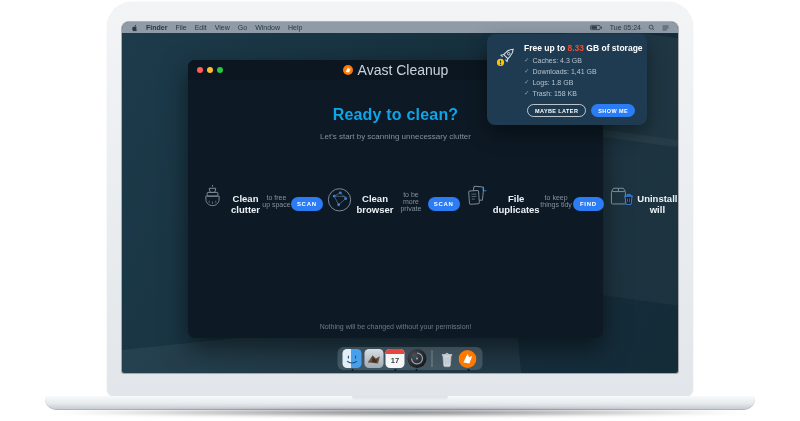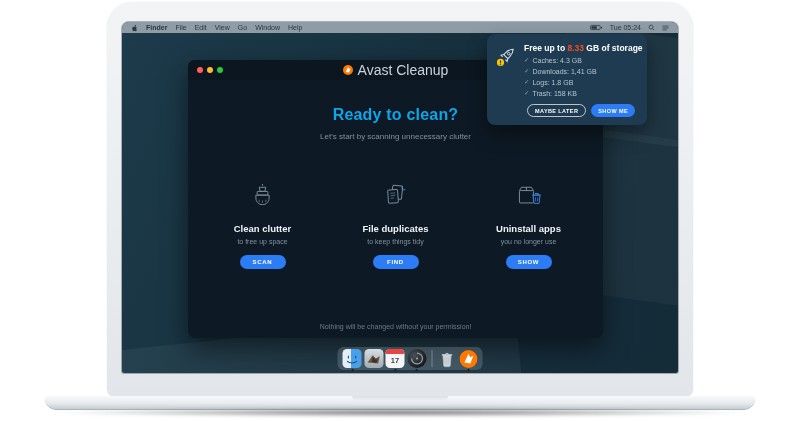--- a/index.html
+++ b/index.html
@@ -42,21 +42,21 @@
     background:#0d1924;border-radius:7px;box-shadow:0 10px 26px rgba(0,0,0,.5);}
   .titlebar{position:relative;height:20px;background:#0b1620;border-radius:7px 7px 0 0;
     display:flex;align-items:center;justify-content:center;}
   .lights{position:absolute;left:9px;top:7px;display:flex;gap:4px;}
   .light{width:6px;height:6px;border-radius:50%;}
   .light.red{background:#ff5f57;} .light.yellow{background:#febc2e;} .light.green{background:#28c840;}
   .titlewrap{display:flex;align-items:center;gap:5px;font-size:14px;color:#c9d3dc;}
   .heading{margin:26px 0 0;text-align:center;font-size:16px;font-weight:700;color:#0ea5e9;letter-spacing:.2px;}
   .subheading{margin:8px 10px 0;text-align:center;font-size:8px;color:#8292a0;}
   .features{display:flex;margin-top:42px;padding:0 8px;}
-  .feature{flex:1;display:flex;flex-direction:column;align-items:center;text-align:center;}
+  .feature{flex:1;display:flex;flex-direction:row;align-items:center;text-align:center;}
   .ficon{height:30px;display:flex;align-items:flex-end;justify-content:center;}
   .ftitle{margin-top:10px;font-size:9.5px;font-weight:700;color:#eef3f7;}
   .fsub{margin-top:4px;font-size:7px;color:#8292a0;}
   .fbtn{margin-top:10px;width:46px;height:14px;border:none;border-radius:7px;background:#2b7cf5;
     color:#fff;font-family:inherit;font-size:6px;font-weight:700;letter-spacing:.7px;cursor:pointer;}
   .footer-note{position:absolute;bottom:8px;left:0;width:100%;text-align:center;font-size:7px;color:#6c7c8a;margin:0;}
 
   
   .notification{position:absolute;z-index:5;left:365px;top:12px;width:160px;background:#1e3b51;
     border-radius:8px;padding:9px 12px 8px 8px;box-shadow:0 8px 20px rgba(0,0,0,.4);
@@ -71,21 +71,21 @@
   .nbuttons{margin-top:7px;display:flex;justify-content:flex-end;gap:5px;}
   .nbtn{height:13px;border-radius:7px;font-family:inherit;font-size:5.5px;font-weight:700;
     letter-spacing:.4px;padding:0 7px;cursor:pointer;display:flex;align-items:center;}
   .nbtn.maybe{background:transparent;border:1px solid rgba(255,255,255,.7);color:#fff;}
   .nbtn.show{background:#2b7cf5;border:none;color:#fff;}
 
   
   .dock{position:absolute;z-index:3;bottom:3px;left:calc(50% + 10px);transform:translateX(-50%);
     display:flex;align-items:center;gap:2.5px;padding:2px 5px;background:rgba(185,200,210,.22);
     border-radius:6px;}
-  .dock-item{position:relative;width:19px;height:19px;display:flex;align-items:center;justify-content:center;cursor:pointer;}
+  .dock-item{position:relative;width:19px;height:19px;display:flex;align-items:center;justify-content:flex-start;cursor:pointer;}
   .dock-ic{width:19px;height:19px;border-radius:4.5px;position:relative;overflow:hidden;}
   .dock-ic.finder{background:linear-gradient(90deg,#e3eef8 0 47%,#47a0e9 47%);}
   .dock-ic.bird{background:linear-gradient(180deg,#d8dee4,#9fabb5);}
   .dock-ic.cal{background:#f5f6f7;display:flex;flex-direction:column;align-items:center;}
   .cal-band{width:100%;height:5px;background:#e8453f;}
   .cal-day{font-size:7.5px;font-weight:700;color:#3a3f45;line-height:13px;}
   .dock-ic.rec{border-radius:50%;background:radial-gradient(circle at 35% 35%,#4a5058,#16181c 75%);}
   .dock-sep{width:1px;height:17px;background:rgba(255,255,255,.3);margin:0 2.5px;}
   .dot{position:absolute;bottom:-2.5px;left:50%;transform:translateX(-50%);width:2px;height:2px;border-radius:50%;background:#0c1620;}
   svg{display:block;}
@@ -169,20 +169,37 @@
                 <rect x="13.5" y="10" width="13" height="4.5" rx="1"></rect>
                 <path d="M12 14.5h16v3.5c0 4.5-3.2 8-8 8s-8-3.5-8-8z"></path>
                 <path d="M16 20v3M20 21v3M24 20v3" stroke="#51677a"></path>
               </svg>
             </span>
             <div class="ftitle">Clean clutter</div>
             <div class="fsub">to free up space</div>
             <button class="fbtn">SCAN</button>
           </div>
 
+          <div class="feature">
+            <span class="ficon">
+              <svg width="33" height="30" viewBox="0 0 40 36" fill="none">
+                <circle cx="20" cy="19" r="13.5" stroke="#7b8c9a" stroke-width="1.2"></circle>
+                <path d="M13.5 14.5L21 10.5l6.5 7-8.5 7.5-5.5-10.5 14 .5" stroke="#51677a" stroke-width="1"></path>
+                <g fill="#3f7fd9">
+                    <circle cx="13.5" cy="14.5" r="1.7"></circle>
+                    <circle cx="21" cy="10.5" r="1.7"></circle>
+                    <circle cx="27.5" cy="17.5" r="1.7"></circle>
+                    <circle cx="19" cy="25" r="1.7"></circle>
+                  </g>
+              </svg>
+            </span>
+            <div class="ftitle">Clean browser</div>
+            <div class="fsub">to be more private</div>
+            <button class="fbtn">SCAN</button>
+          </div>
 
           <div class="feature">
             <span class="ficon">
               <svg width="33" height="30" viewBox="0 0 40 36" fill="none" stroke="#7b8c9a" stroke-width="1.2">
                 <path d="M28 4v4h4" stroke="#3f7fd9"></path>
                 <rect x="16" y="3" width="12" height="16" rx="1.5" transform="rotate(6 22 11)"></rect>
                 <rect x="11" y="8" width="12" height="16" rx="1.5" fill="#0d1924" transform="rotate(-4 17 16)"></rect>
                 <path d="M14 12h6M14 15h6M14 18h4" stroke="#51677a" transform="rotate(-4 17 16)"></path>
               </svg>
             </span>
@@ -197,21 +214,21 @@
               <svg width="33" height="30" viewBox="0 0 40 36" fill="none" stroke="#7b8c9a" stroke-width="1.2">
                 <rect x="9" y="9" width="17" height="15" rx="1"></rect>
                 <path d="M9 9l2.5-4h12l2.5 4M17.5 5v4"></path>
                 <g stroke="#3f7fd9">
                   <path d="M25.5 14.5h8.5l-1.2 10h-6.1z" fill="#0d1924"></path>
                   <path d="M24.5 14.5h10.5M27.8 12.5h4v2"></path>
                   <path d="M28.3 17l.4 5M31.2 17l-.4 5" stroke-width="0.9"></path>
                 </g>
               </svg>
             </span>
-            <div class="ftitle">Uninstall apps</div>
+            <div class="ftitle">Uninstall will</div>
             <div class="fsub">you no longer use</div>
             <button class="fbtn">SHOW</button>
           </div>
 
         </div>
 
         <p class="footer-note">Nothing will be changed without your permission!</p>
       </div>
 
       <div class="notification">

